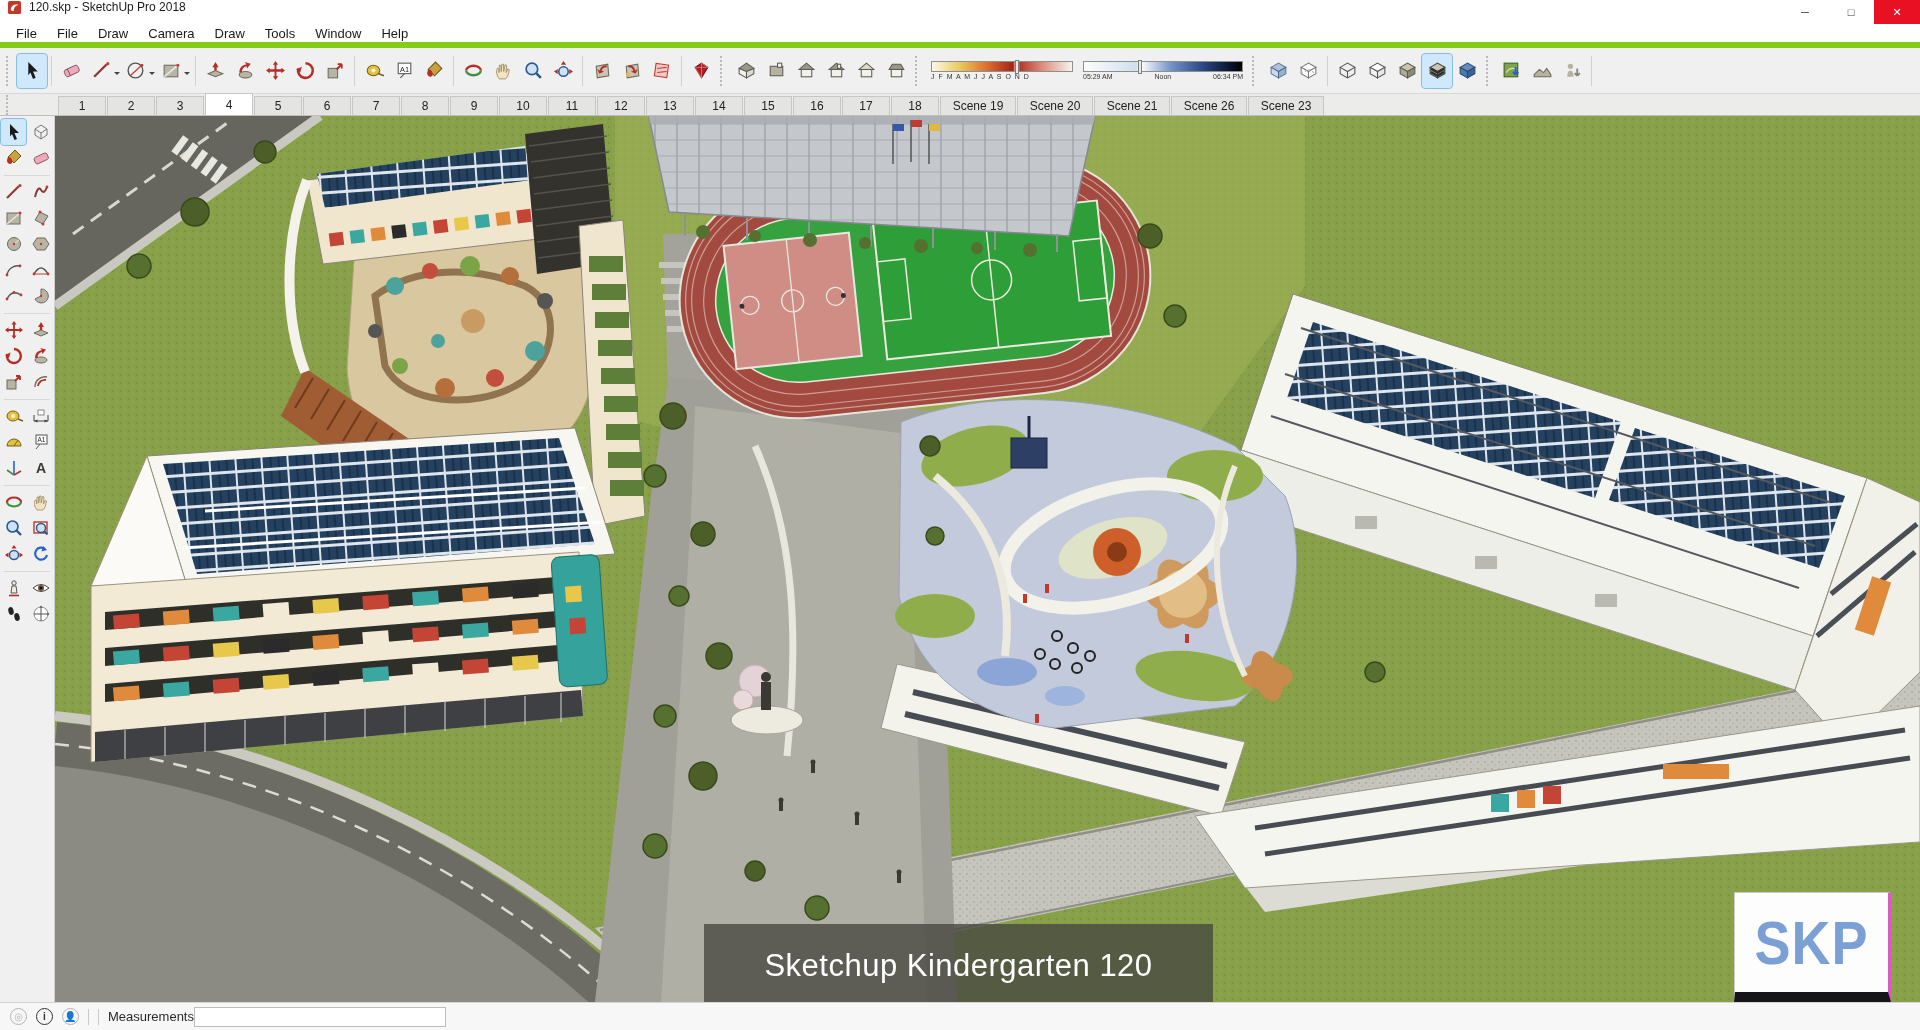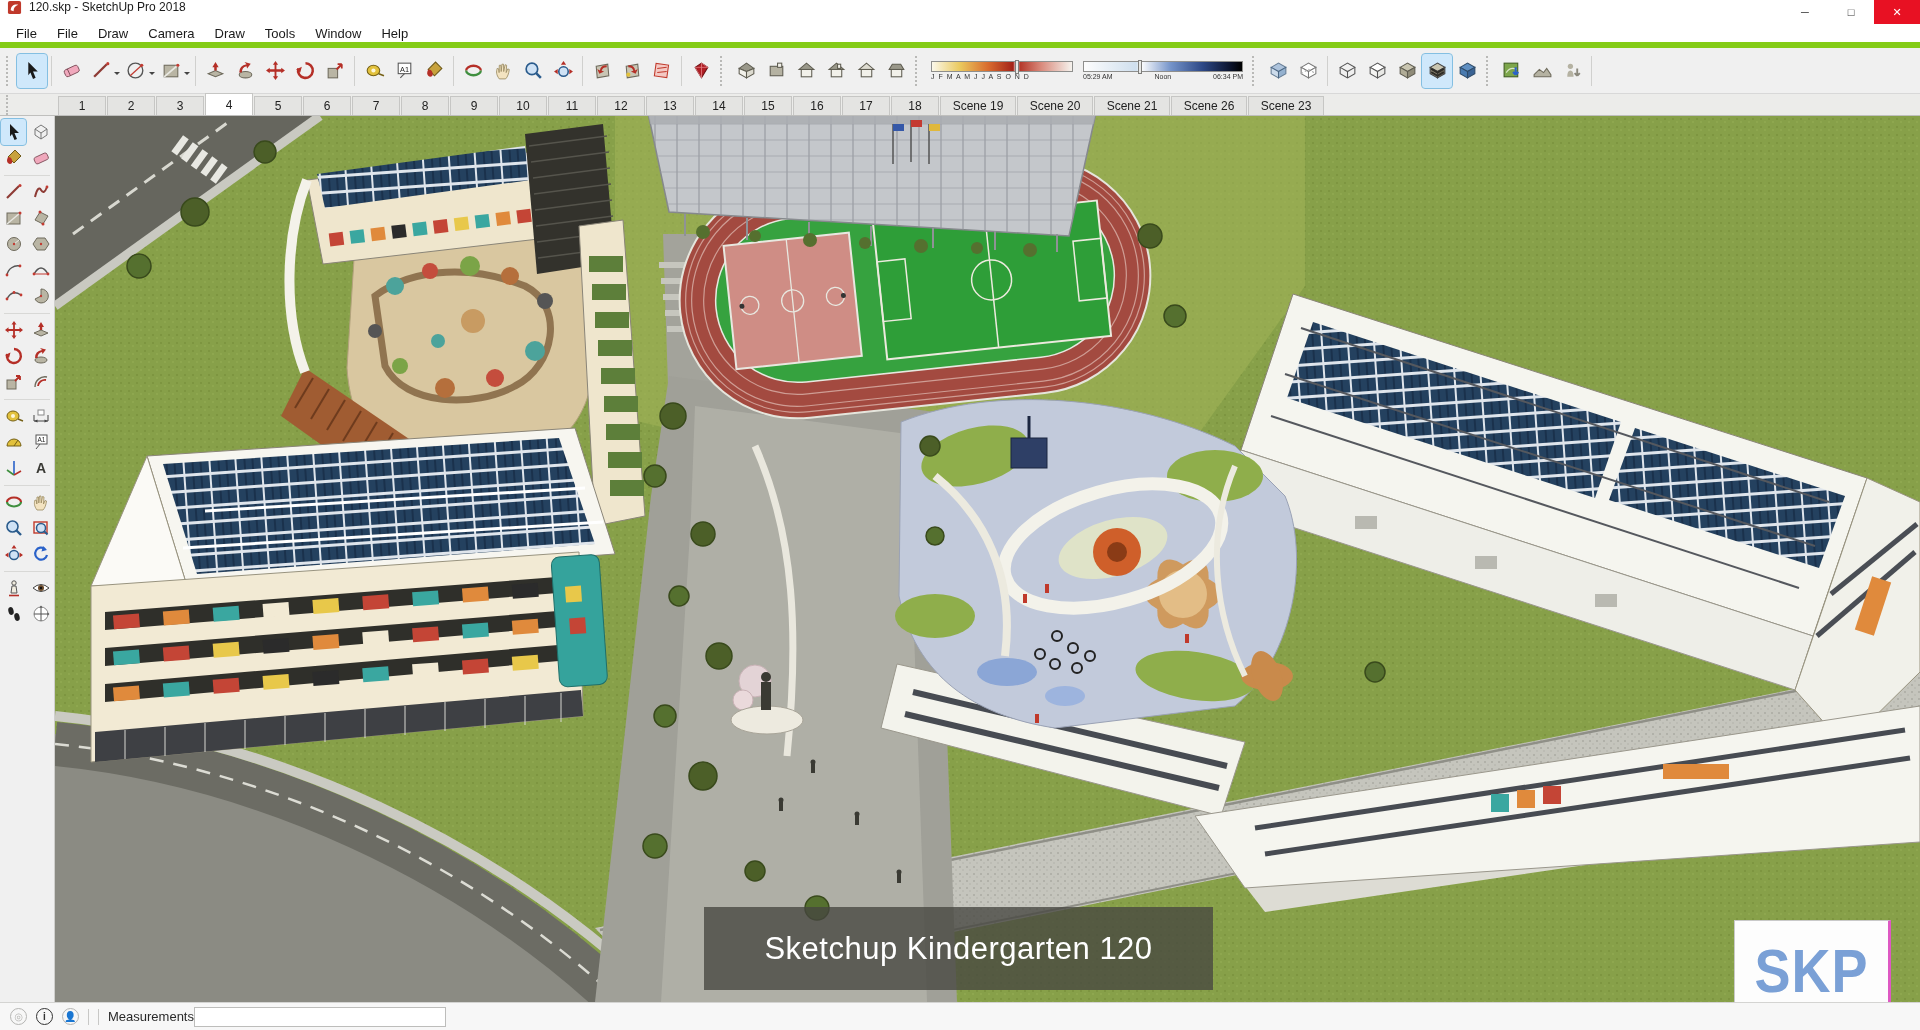--- a/index.html
+++ b/index.html
@@ -39,23 +39,23 @@
 
 .main{display:flex;height:886px}
 .palette{width:55px;background:#f0f0f0;border-right:1px solid #cfcfcd;display:flex;flex-direction:column;align-items:center;padding-top:3px;flex:none}
 .prow{display:flex;gap:2px}
 .picon{width:25px;height:26px;display:flex;align-items:center;justify-content:center;border-radius:3px}
 .picon svg{width:20px;height:20px}
 .picon.active{background:#cfe8fb;outline:1px solid #84bfe2}
 .psep{width:46px;height:1px;background:#d8d8d6;margin:4px 0 3px 0}
 .viewport{position:relative;flex:1;overflow:hidden;background:#8ca04c}
 .viewport > svg.scene{position:absolute;inset:0;width:100%;height:100%}
-.caption{position:absolute;left:649px;top:791px;width:509px;height:83px;background:rgba(70,70,64,.78);display:flex;align-items:center;justify-content:center}
+.caption{position:absolute;left:649px;top:808px;width:509px;height:83px;background:rgba(70,70,64,.78);display:flex;align-items:center;justify-content:center}
 .caption span{color:#fff;font-size:31px;letter-spacing:.5px}
-.logo{position:absolute;left:1679px;top:804px;width:157px;height:110px;background:#fdfdfd;border:1px solid #c9c9c9;border-right:3px solid #de59c3;border-bottom:10px solid #16161a;box-shadow:0 3px 0 #de59c3;display:flex;align-items:center;justify-content:center}
+.logo{position:absolute;left:1679px;top:776px;width:157px;height:110px;background:#fdfdfd;border:1px solid #c9c9c9;border-right:3px solid #de59c3;border-bottom:10px solid #16161a;box-shadow:0 3px 0 #de59c3;display:flex;align-items:center;justify-content:center}
 .logo span{color:#7aa0d6;font-size:54px;font-weight:800;transform:scaleY(1.12);letter-spacing:1px}
 
 .statusbar{height:28px;background:#f7f7f7;border-top:1px solid #d4d4d2;display:flex;align-items:center;font-size:13px;color:#2a2a2a;padding:0 10px;gap:9px}
 .sicon{width:17px;height:17px;border-radius:50%;display:flex;align-items:center;justify-content:center;font-size:10px;flex:none}
 .sicon.light{border:1.5px solid #b5b5b3;color:#b5b5b3}
 .sicon.dark{border:1.5px solid #333;color:#333;font-weight:bold}
 .status-sep{width:1px;height:16px;background:#c8c8c6;flex:none}
 .status-msg{flex:1}
 .meas-wrap{display:flex;align-items:center;}
 .meas-input{width:252px;height:20px;border:1px solid #bdbdbb;background:#fff;font-size:12px;padding:0 4px}

